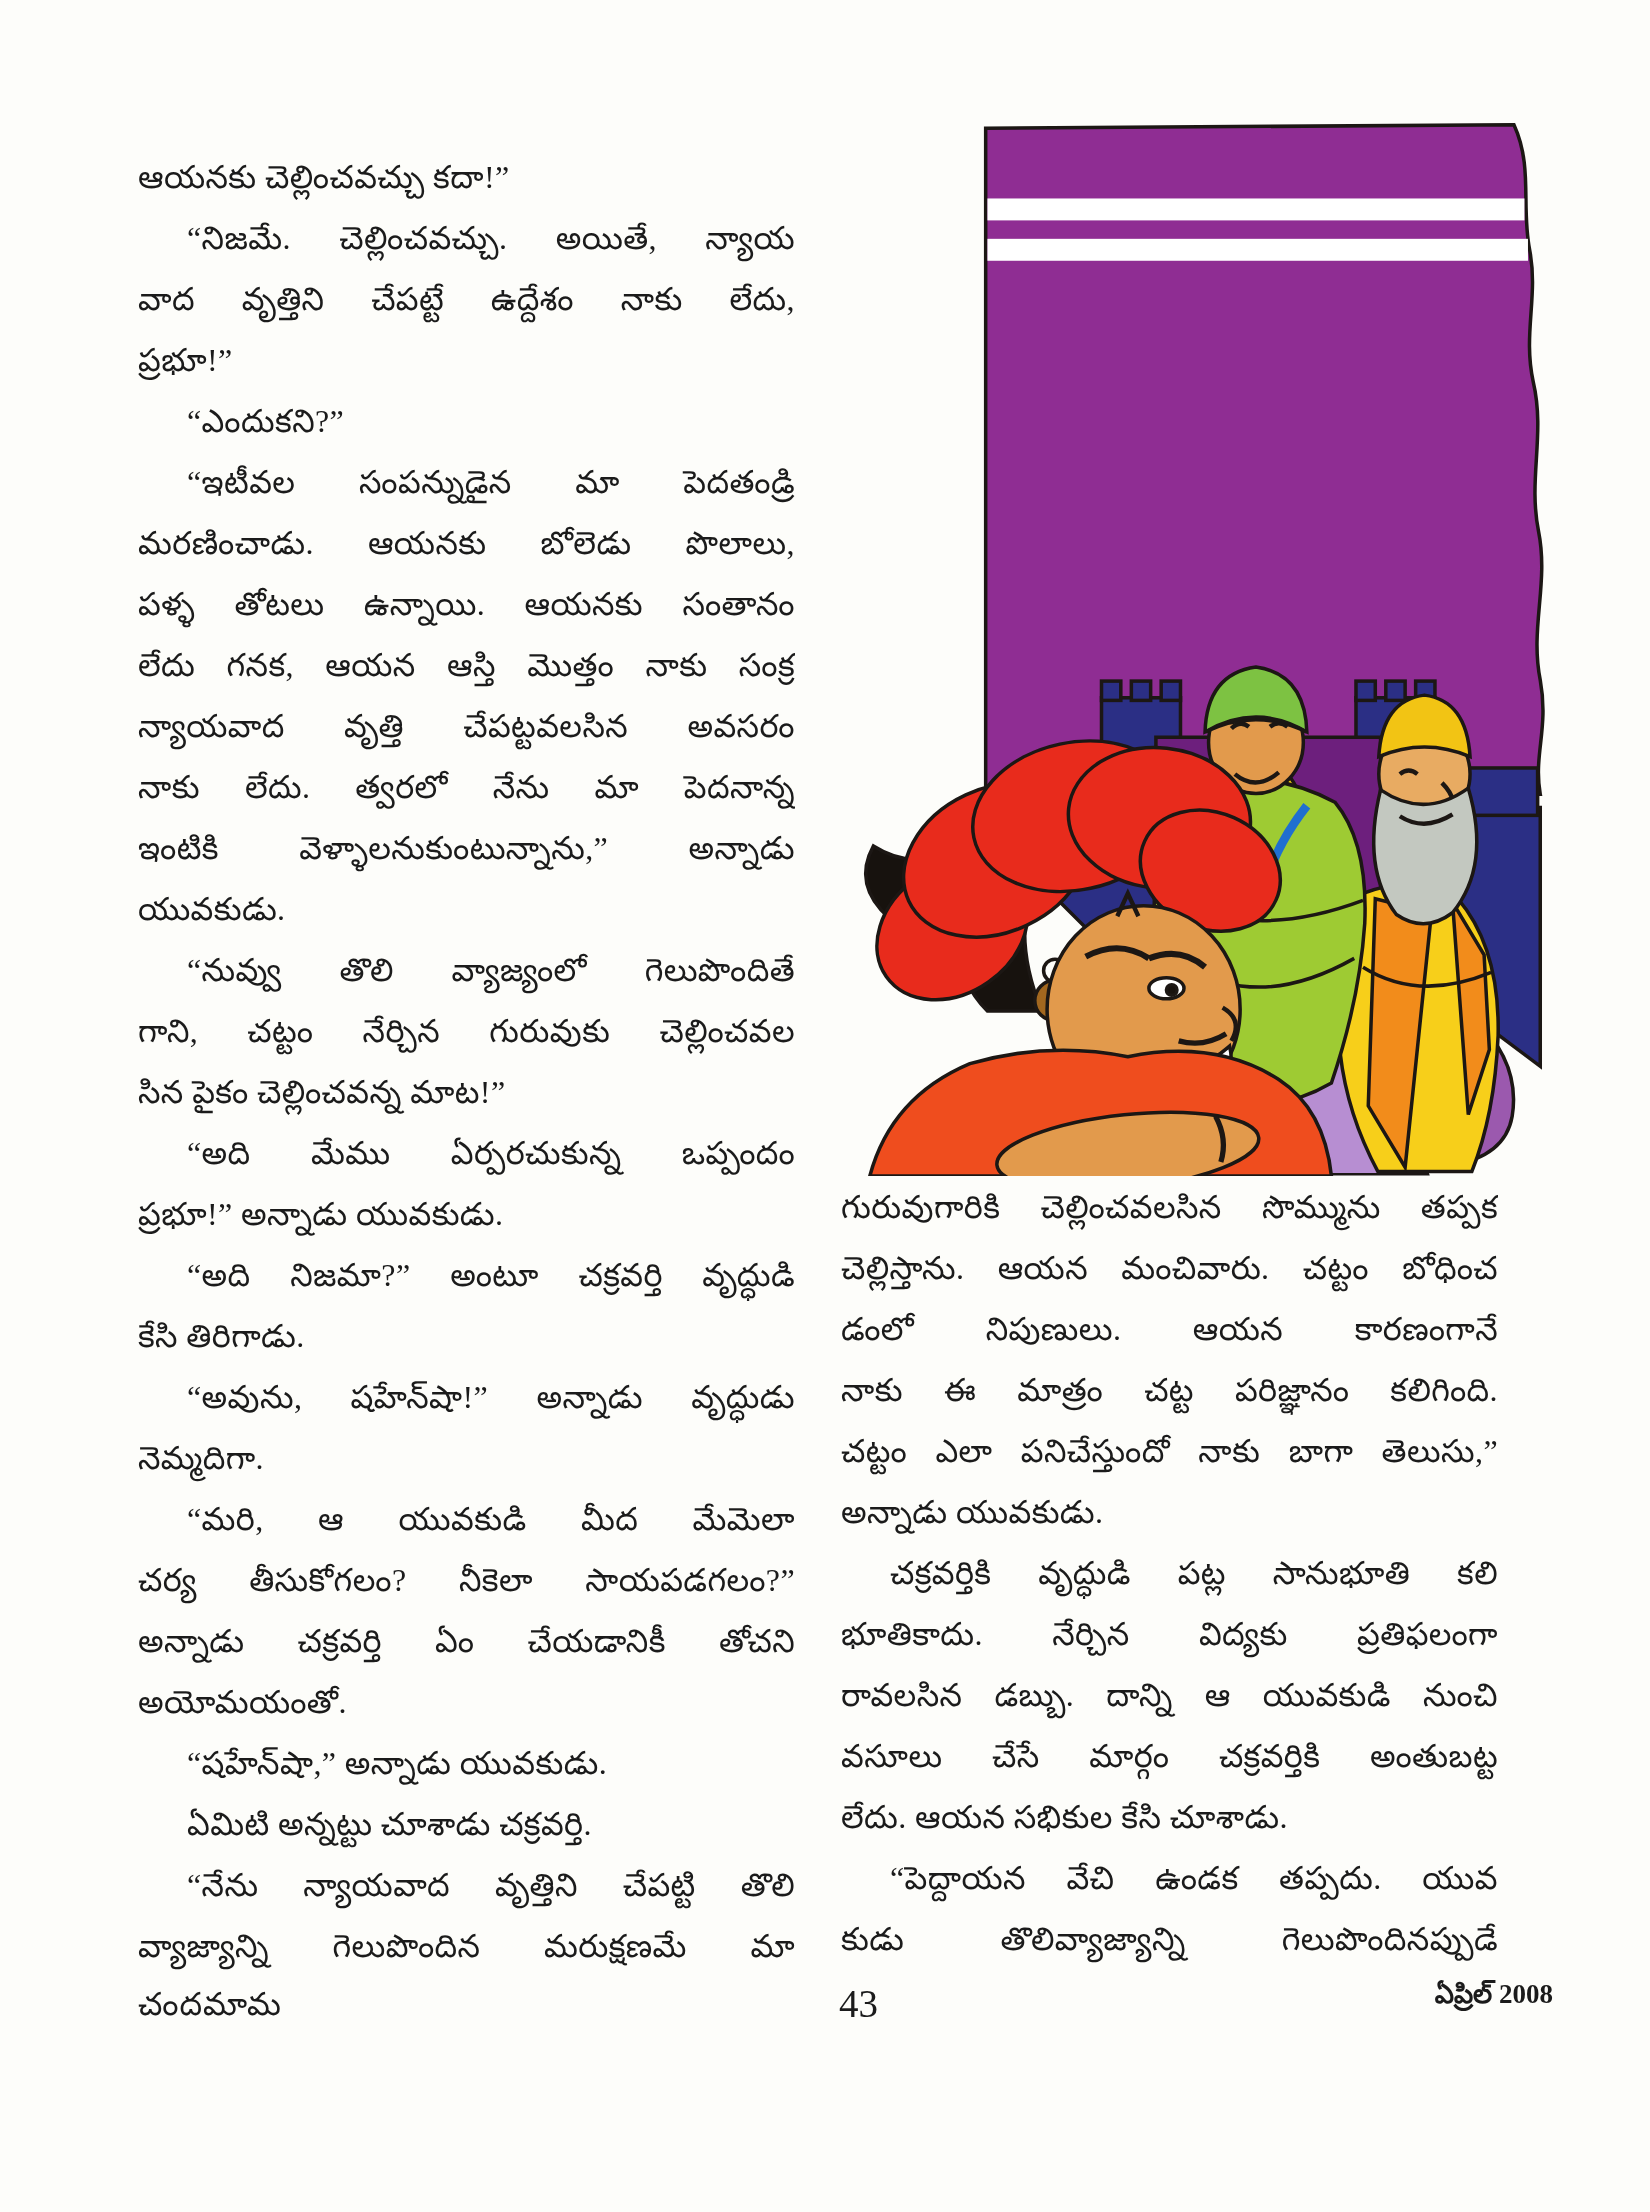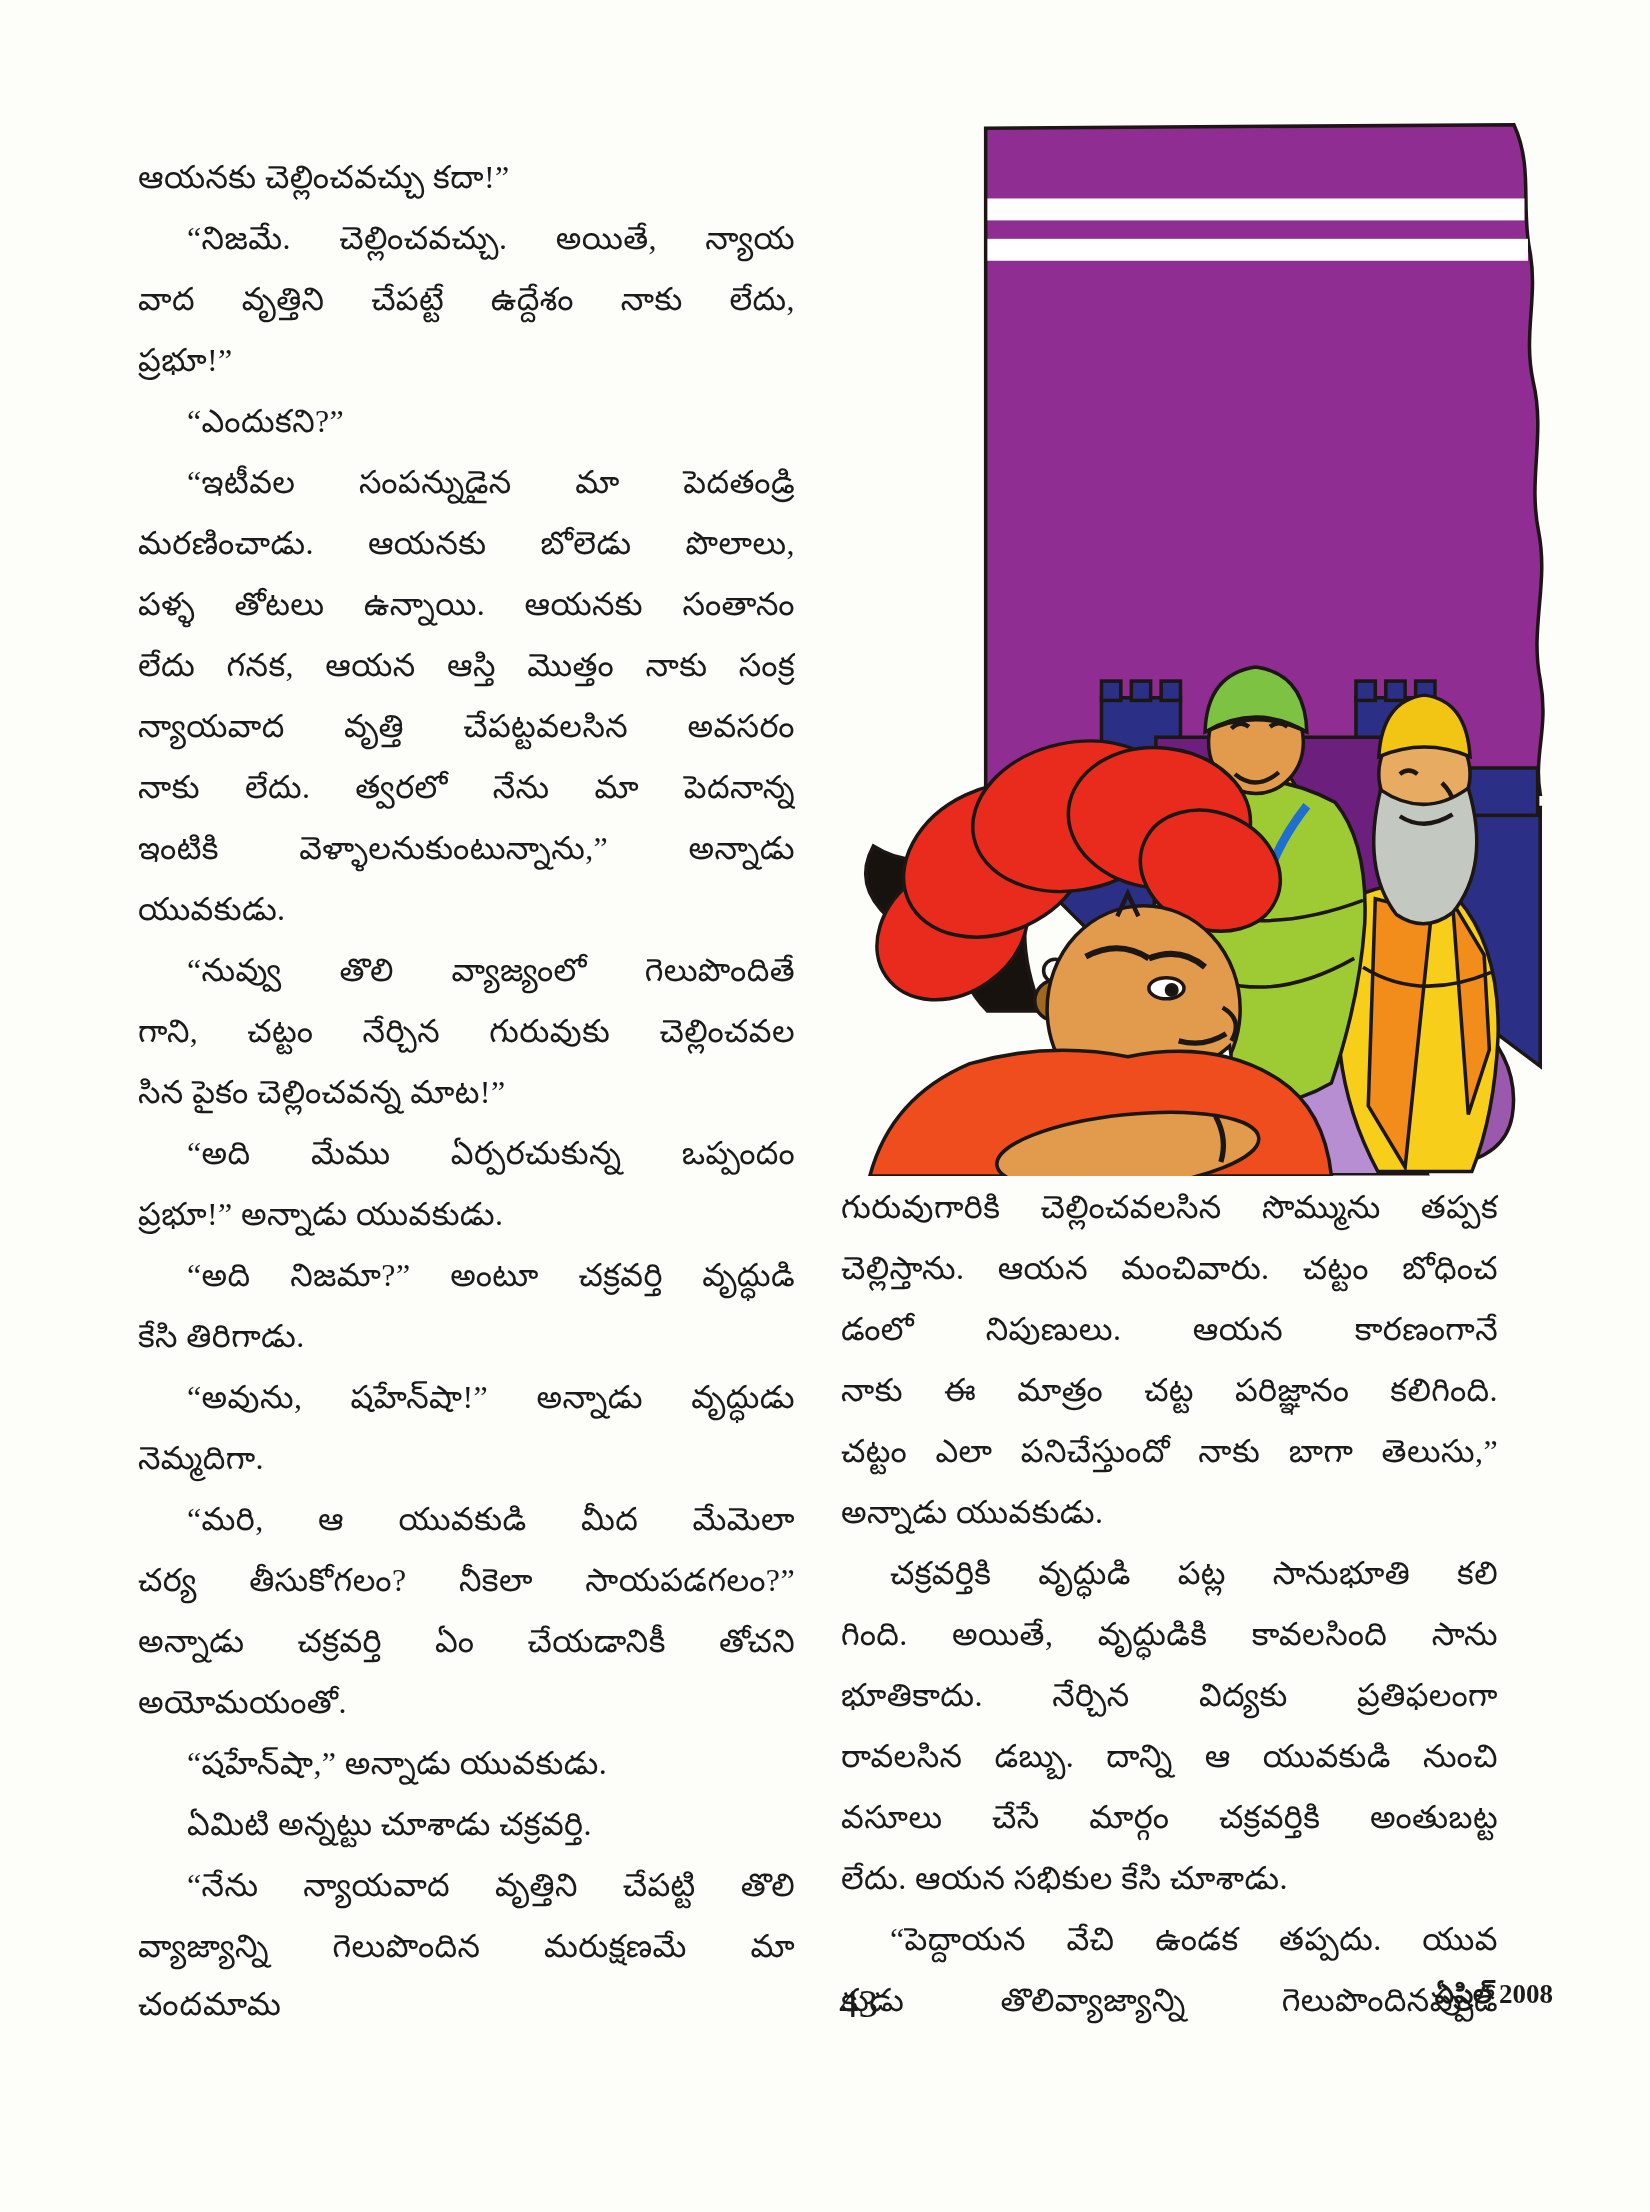--- a/index.html
+++ b/index.html
@@ -168,21 +168,20 @@
   </div>
 
   <div class="column column-right">
       <div class="line justify">గురువుగారికి చెల్లించవలసిన సొమ్మును తప్పక</div>
       <div class="line justify">చెల్లిస్తాను. ఆయన మంచివారు. చట్టం బోధించ</div>
       <div class="line justify">డంలో నిపుణులు. ఆయన కారణంగానే</div>
       <div class="line justify">నాకు ఈ మాత్రం చట్ట పరిజ్ఞానం కలిగింది.</div>
       <div class="line justify">చట్టం ఎలా పనిచేస్తుందో నాకు బాగా తెలుసు,”</div>
       <div class="line">అన్నాడు యువకుడు.</div>
       <div class="line indent justify">చక్రవర్తికి వృద్ధుడి పట్ల సానుభూతి కలి</div>
-      <div class="line justify">గింది. అయితే, వృద్ధుడికి కావలసింది సాను</div>
       <div class="line justify">భూతికాదు. నేర్చిన విద్యకు ప్రతిఫలంగా</div>
       <div class="line justify">రావలసిన డబ్బు. దాన్ని ఆ యువకుడి నుంచి</div>
       <div class="line justify">వసూలు చేసే మార్గం చక్రవర్తికి అంతుబట్ట</div>
       <div class="line">లేదు. ఆయన సభికుల కేసి చూశాడు.</div>
       <div class="line indent justify">“పెద్దాయన వేచి ఉండక తప్పదు. యువ</div>
       <div class="line justify">కుడు తొలివ్యాజ్యాన్ని గెలుపొందినప్పుడే</div>
     </div>
 
   <div class="footer">
     <span class="footer-left">చందమామ</span>

